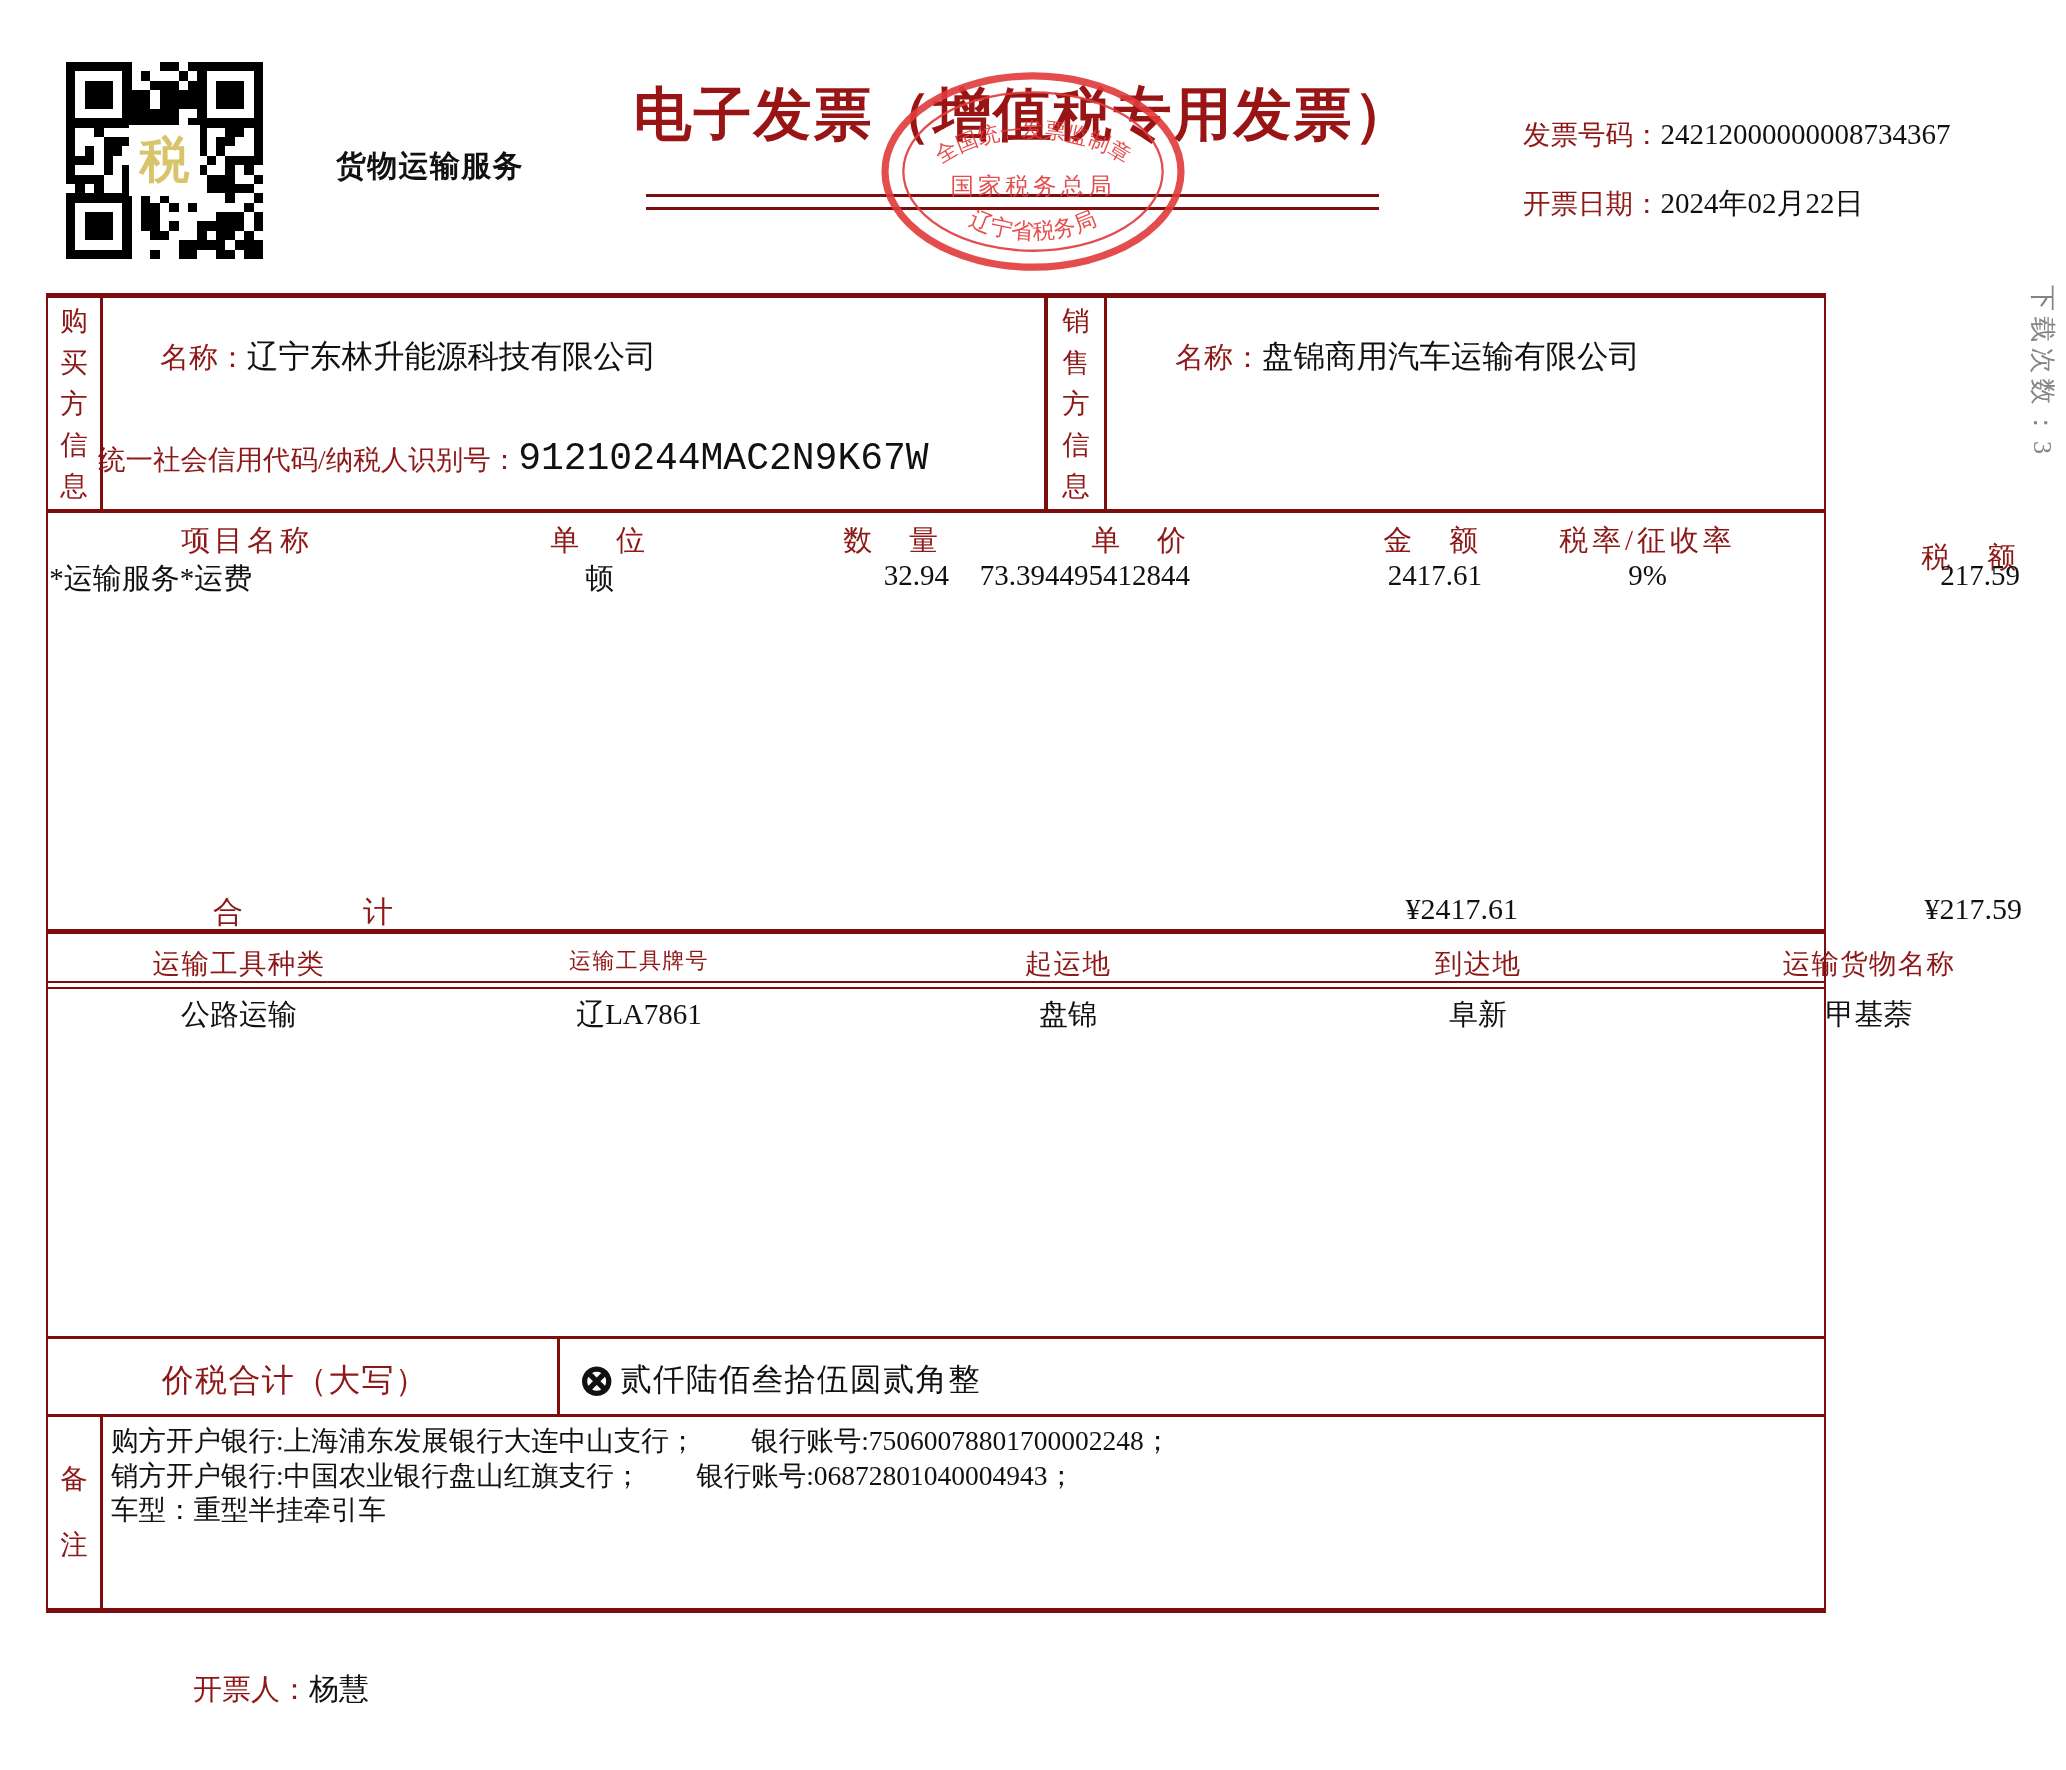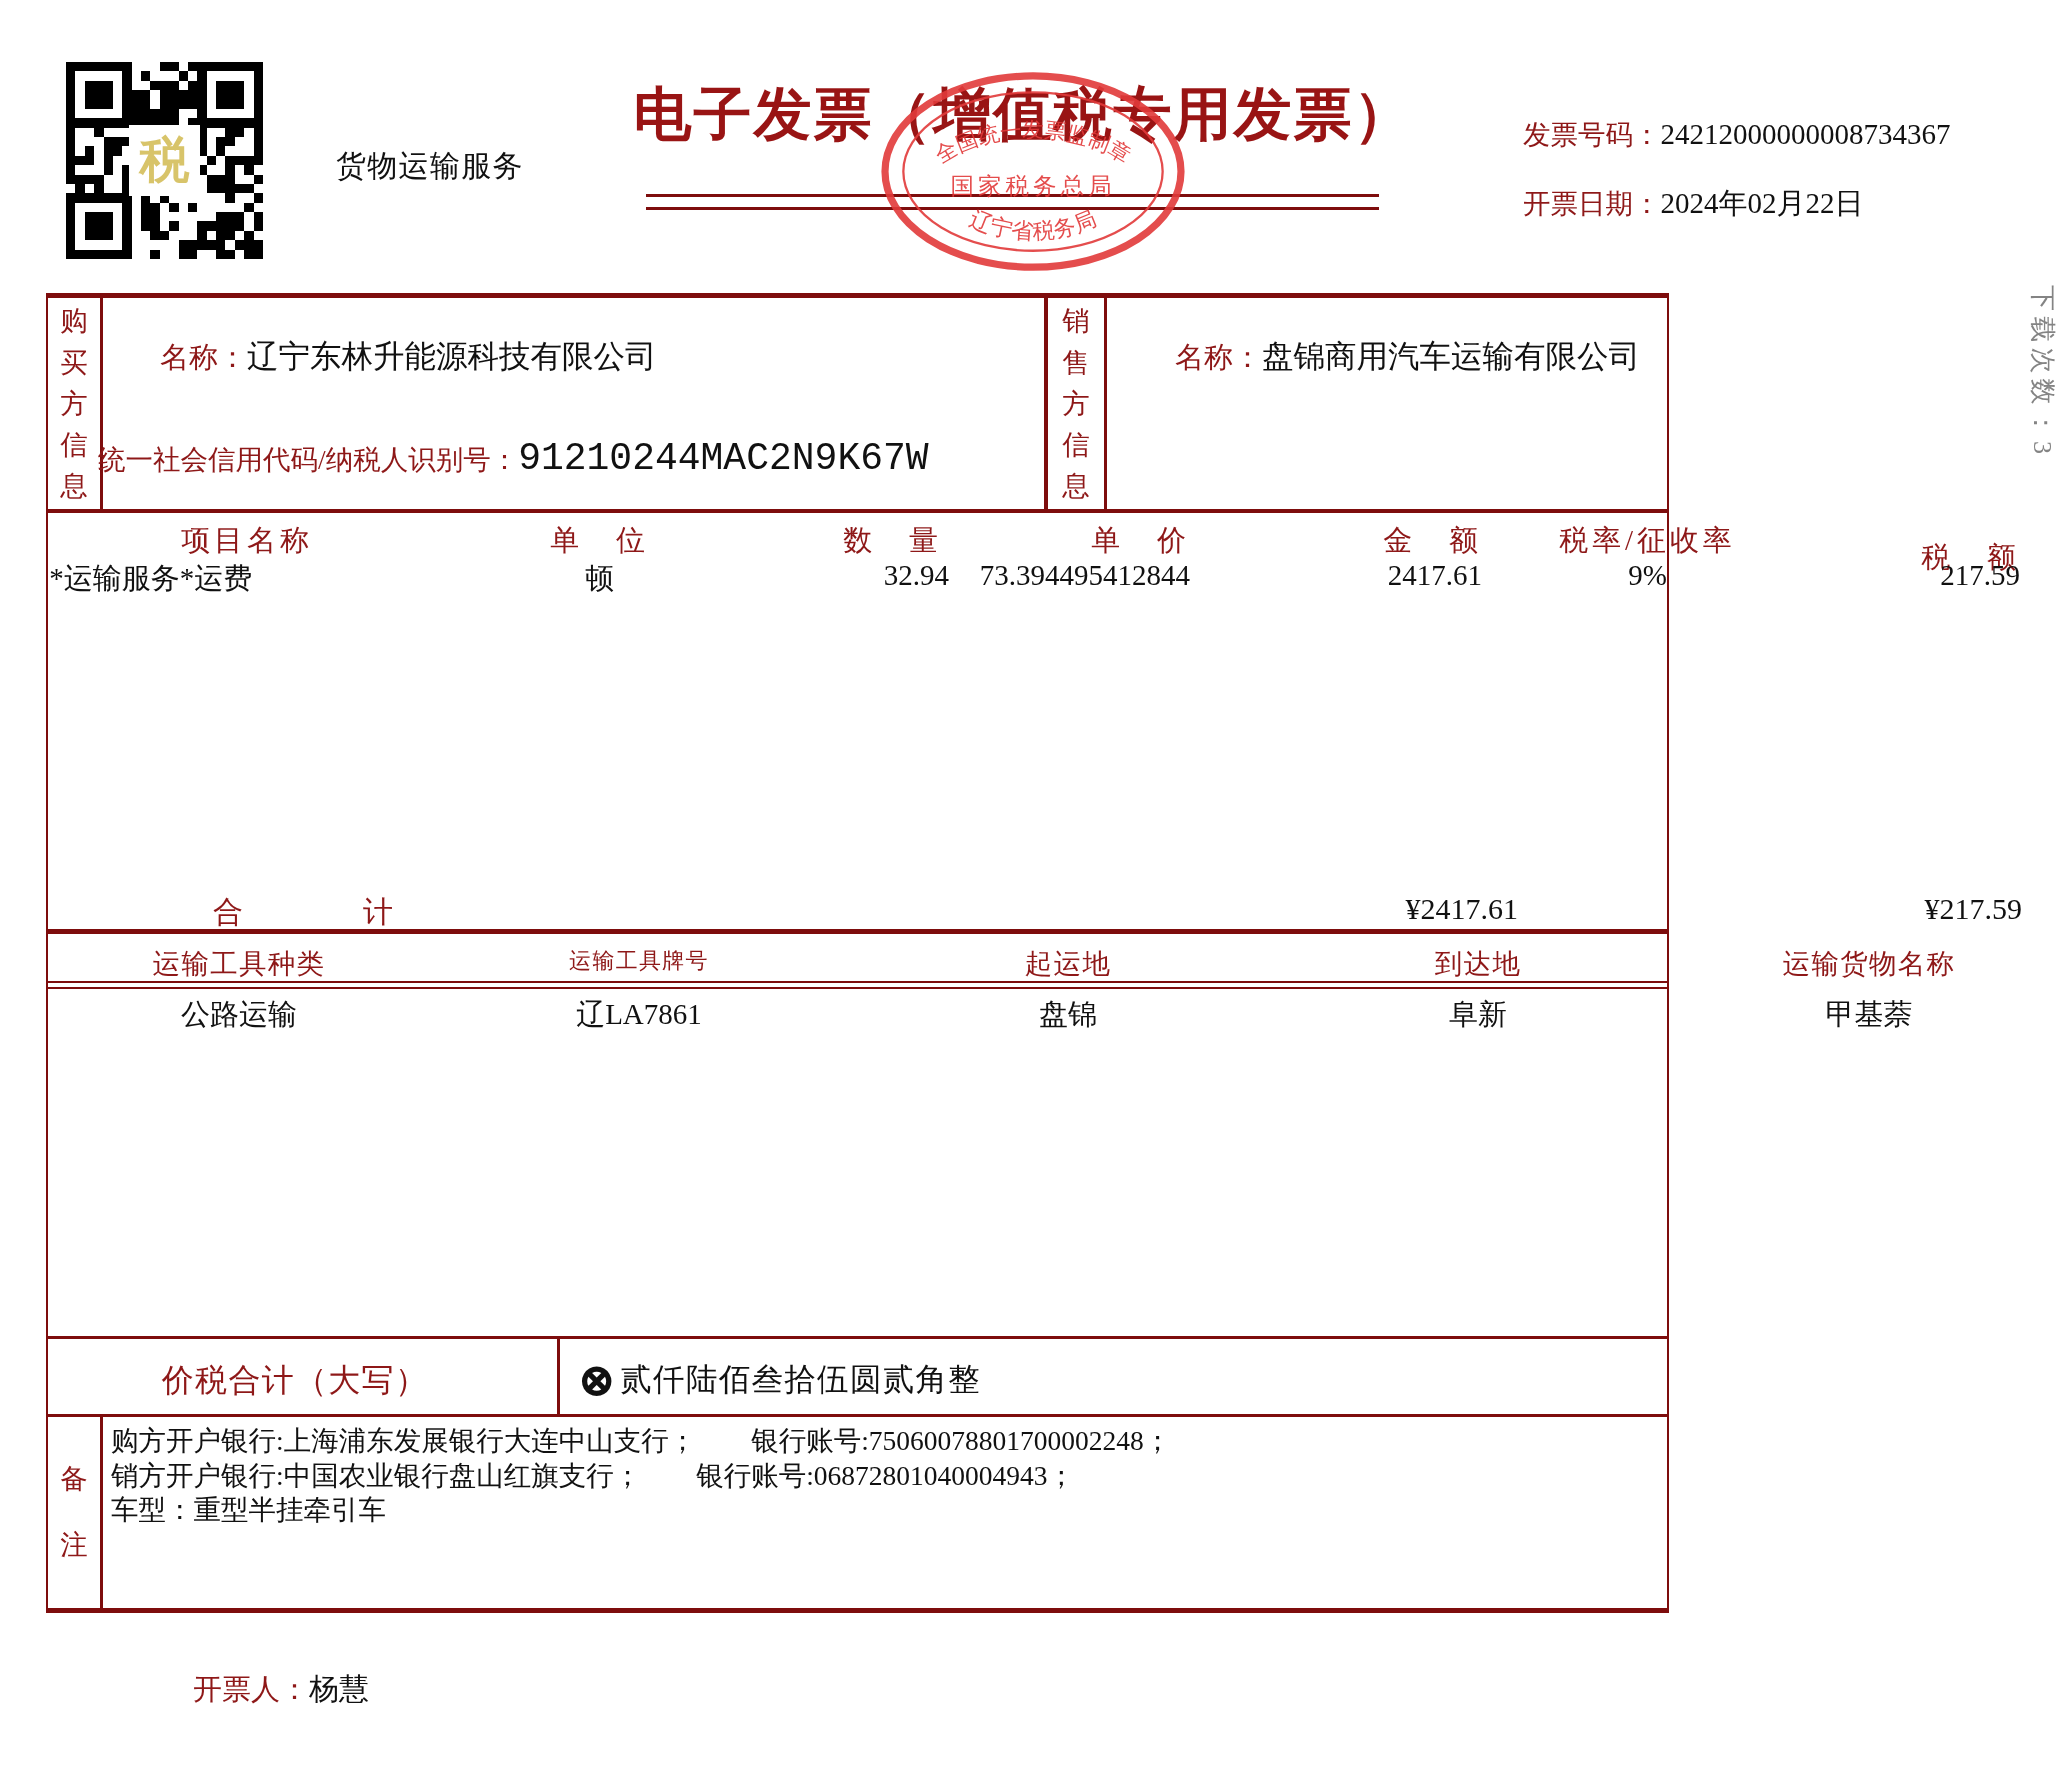--- a/index.html
+++ b/index.html
@@ -20,33 +20,33 @@
   .vline{position:absolute;background:var(--line);}
   .c{text-align:center;}
   .r{text-align:right;}
   .nowrap{white-space:nowrap;}
 
   
   #qr-wrap{left:66px;top:62px;width:197px;height:197px;}
   #qr-wrap svg{width:197px;height:197px;display:block;shape-rendering:crispEdges;}
   #qr-tax{left:129px;top:125px;width:71px;height:71px;background:#fff;display:flex;align-items:center;justify-content:center;
           font-size:50px;color:var(--khaki);font-weight:bold;}
-  #service-type{left:336px;top:146px;font-size:30px;letter-spacing:1.3px;}
+  #service-type{left:336px;top:146px;font-size:30px;letter-spacing:1.3px;font-weight:bold;}
   #main-title{left:558px;top:76px;width:931px;text-align:center;font-size:58px;font-weight:bold;color:var(--title);letter-spacing:2px;}
   .title-line{left:646px;width:733px;height:3.3px;background:var(--line);}
   #stamp{left:879px;top:72px;width:308px;height:203px;opacity:.9;}
   #invoice-no-line{left:1523px;top:117px;font-size:29px;}
   #invoice-date-line{left:1523px;top:184px;font-size:29px;}
   .hdr-label{color:var(--red);font-size:27.5px;}
   .hdr-value{color:var(--ink);font-size:29px;}
   #download-count{left:2060px;top:285px;transform:rotate(90deg);transform-origin:0 0;
     font-size:26px;color:var(--gray);letter-spacing:5.2px;white-space:nowrap;}
 
   
-  #invoice-box{left:46px;top:293px;width:1623px;height:1320px;border:2.6px solid var(--line);
+  #invoice-box{left:46px;top:293px;width:1780px;height:1320px;border:2.6px solid var(--line);
     border-top-width:5.2px;border-bottom-width:5.2px;}
 
   .vertical-label{display:flex;align-items:center;justify-content:center;}
   .vertical-label span{display:block;width:31.5px;font-size:27.5px;color:var(--red);text-align:center;line-height:1.5;}
 
   .party-name-line{font-size:29px;white-space:nowrap;}
   .party-name-line .lbl{color:var(--red);}
   .party-name-line .val{color:var(--ink);font-size:31.5px;}
   .party-tax-line{font-size:27.5px;white-space:nowrap;}
   .party-tax-line .lbl{color:var(--red);}

